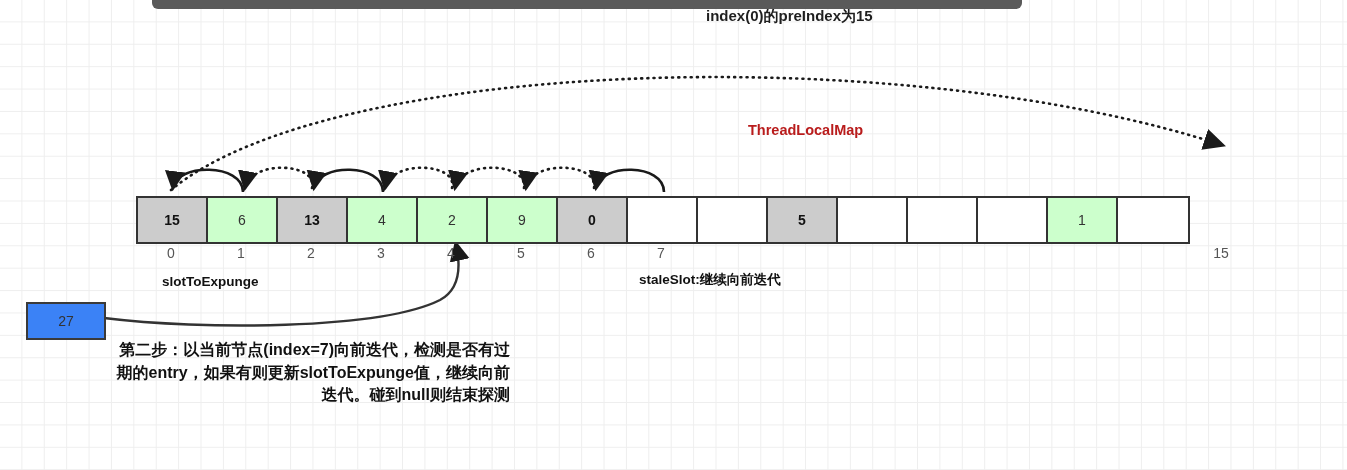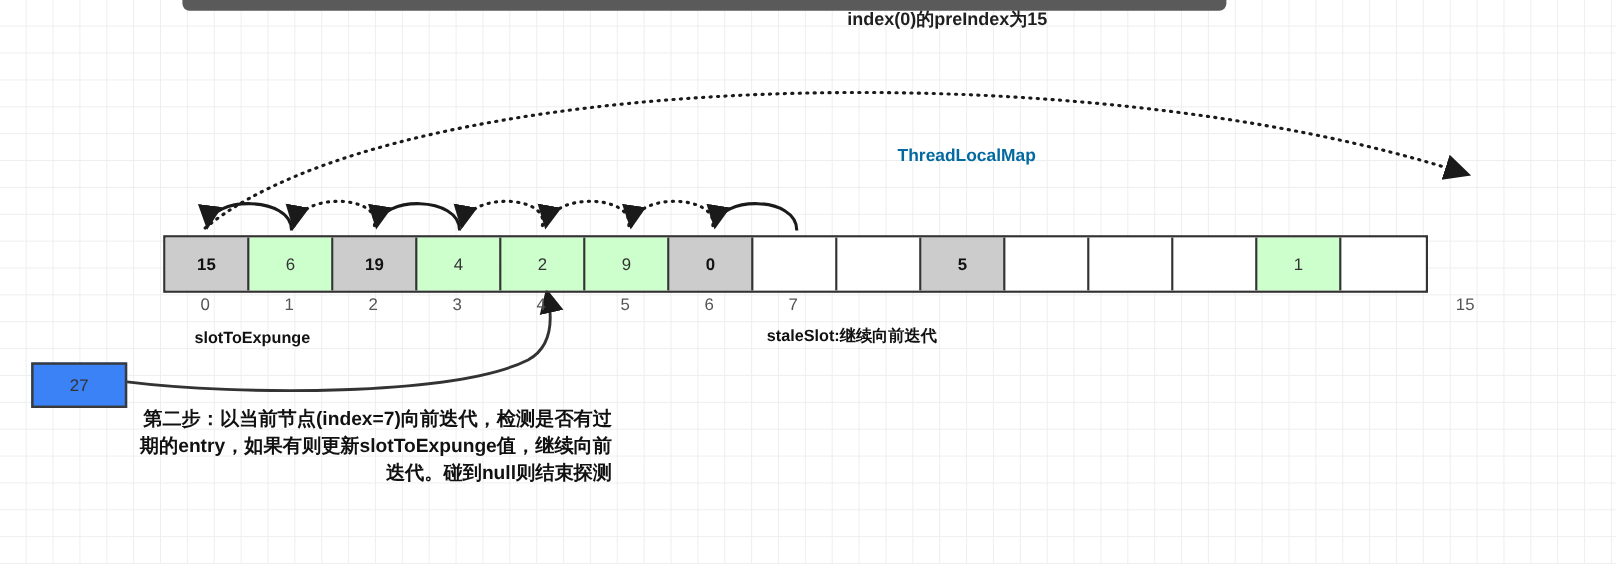--- a/index.html
+++ b/index.html
@@ -30,21 +30,21 @@
     background:#5a5a5a;border-radius:0 0 6px 6px;z-index:4;
   }
 
   
   #title{
     position:absolute;left:706px;top:7px;
     font-size:15px;font-weight:bold;color:#1f1f1f;white-space:nowrap;
   }
   #tlm-label{
     position:absolute;left:748px;top:122px;
-    font-size:14.5px;font-weight:bold;color:#0369a1;white-space:nowrap;
+    font-size:14.5px;font-weight:bold;color:#b91c1c;white-space:nowrap;
   }
 
   
   #array{
     position:absolute;left:136px;top:196px;
     height:44px;display:flex;
     border:2px solid #333;box-sizing:content-box;
     z-index:3;
   }
   .cell{
@@ -121,21 +121,21 @@
 
 <div class="layer">
 
   <div id="title">index(0)的preIndex为15</div>
 
   <div id="tlm-label">ThreadLocalMap</div>
 
   <div id="array">
       <div class="cell gray">15</div>
       <div class="cell green">6</div>
-      <div class="cell gray">19</div>
+      <div class="cell gray">13</div>
       <div class="cell green">4</div>
       <div class="cell green">2</div>
       <div class="cell green">9</div>
       <div class="cell gray">0</div>
       <div class="cell empty"></div>
       <div class="cell empty"></div>
       <div class="cell gray">5</div>
       <div class="cell empty"></div>
       <div class="cell empty"></div>
       <div class="cell empty"></div>

